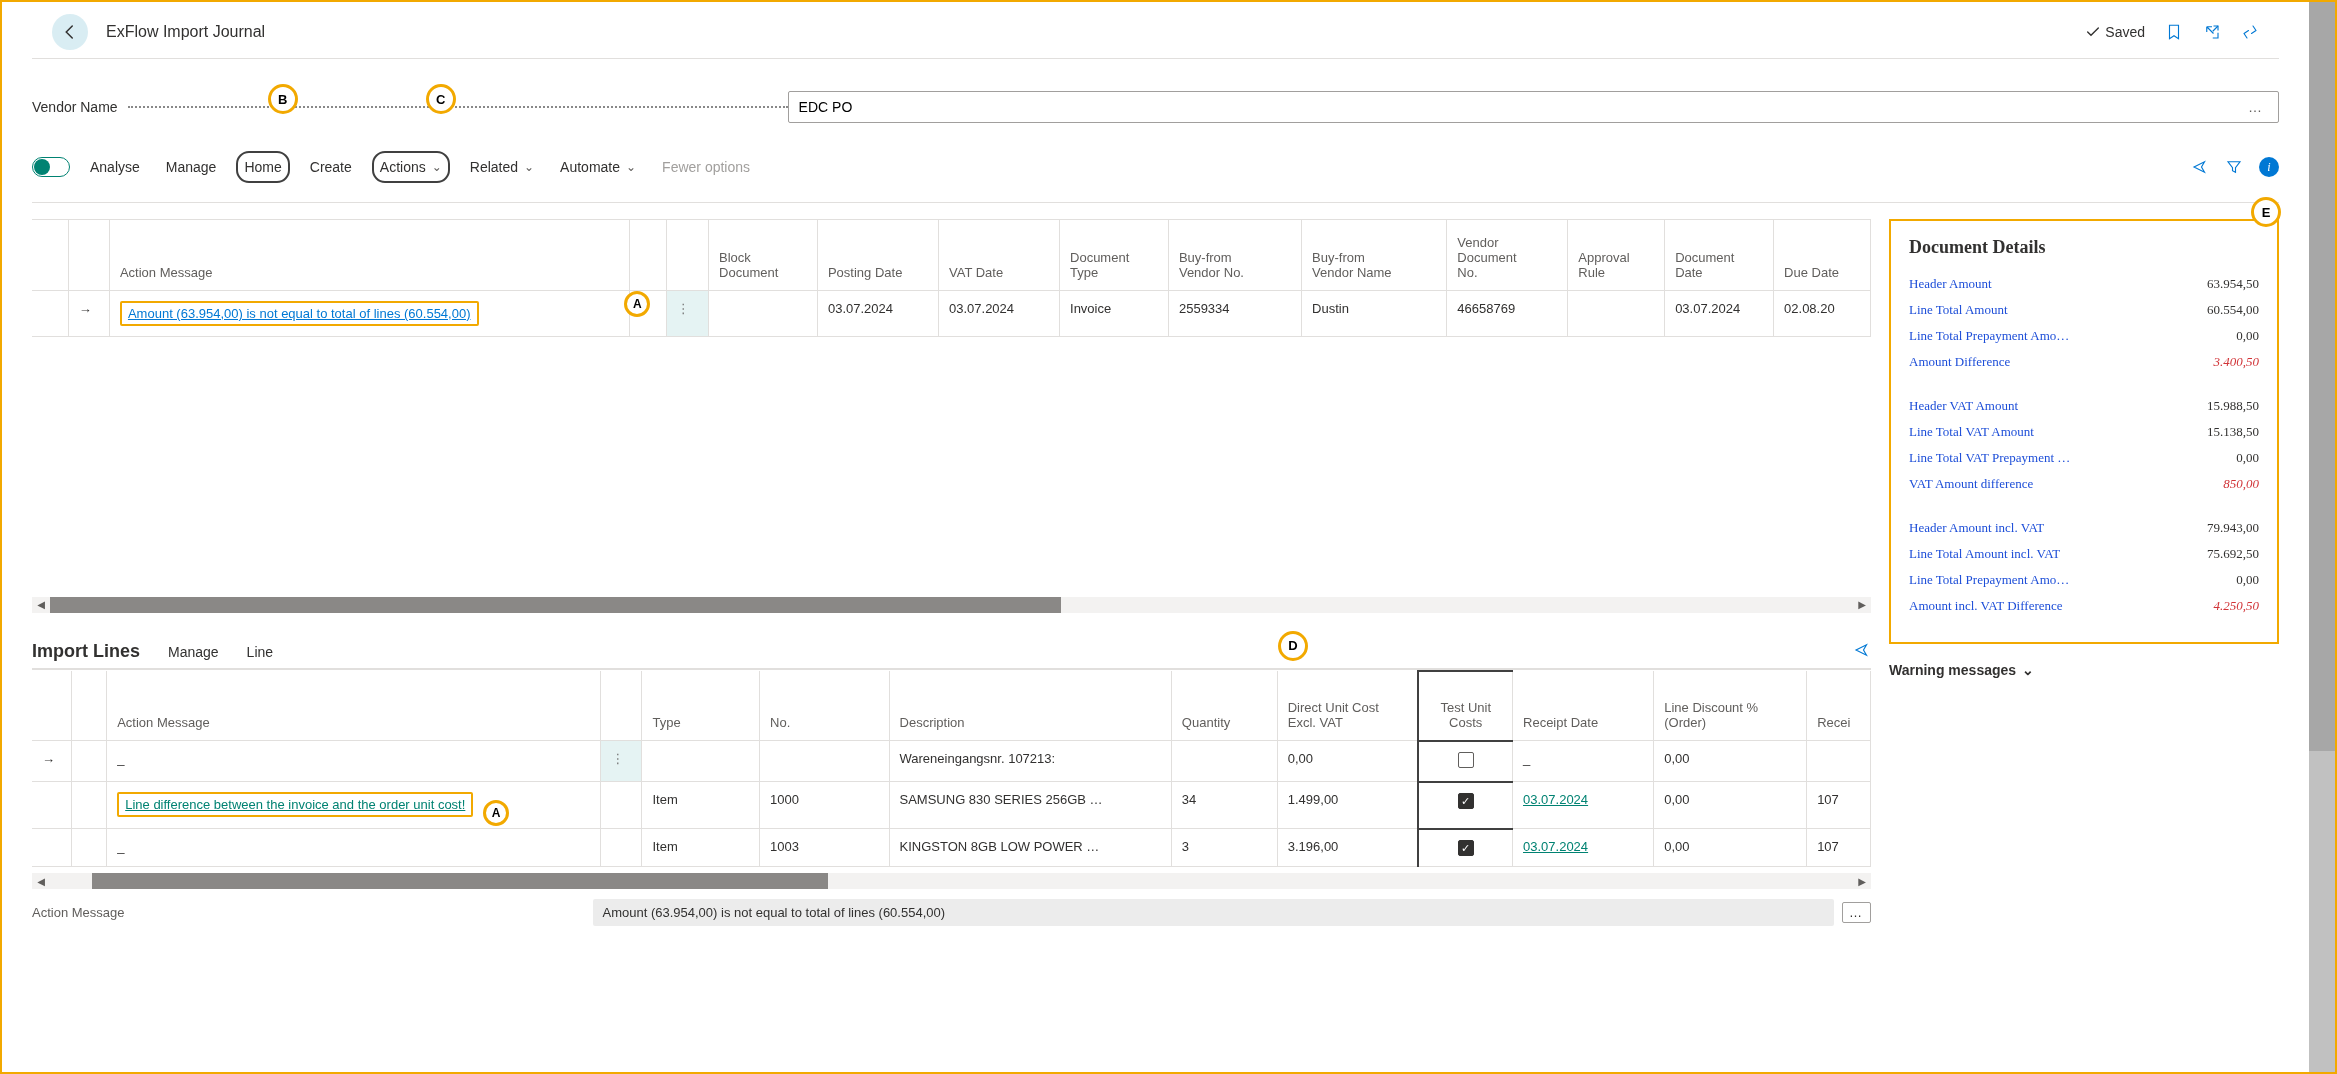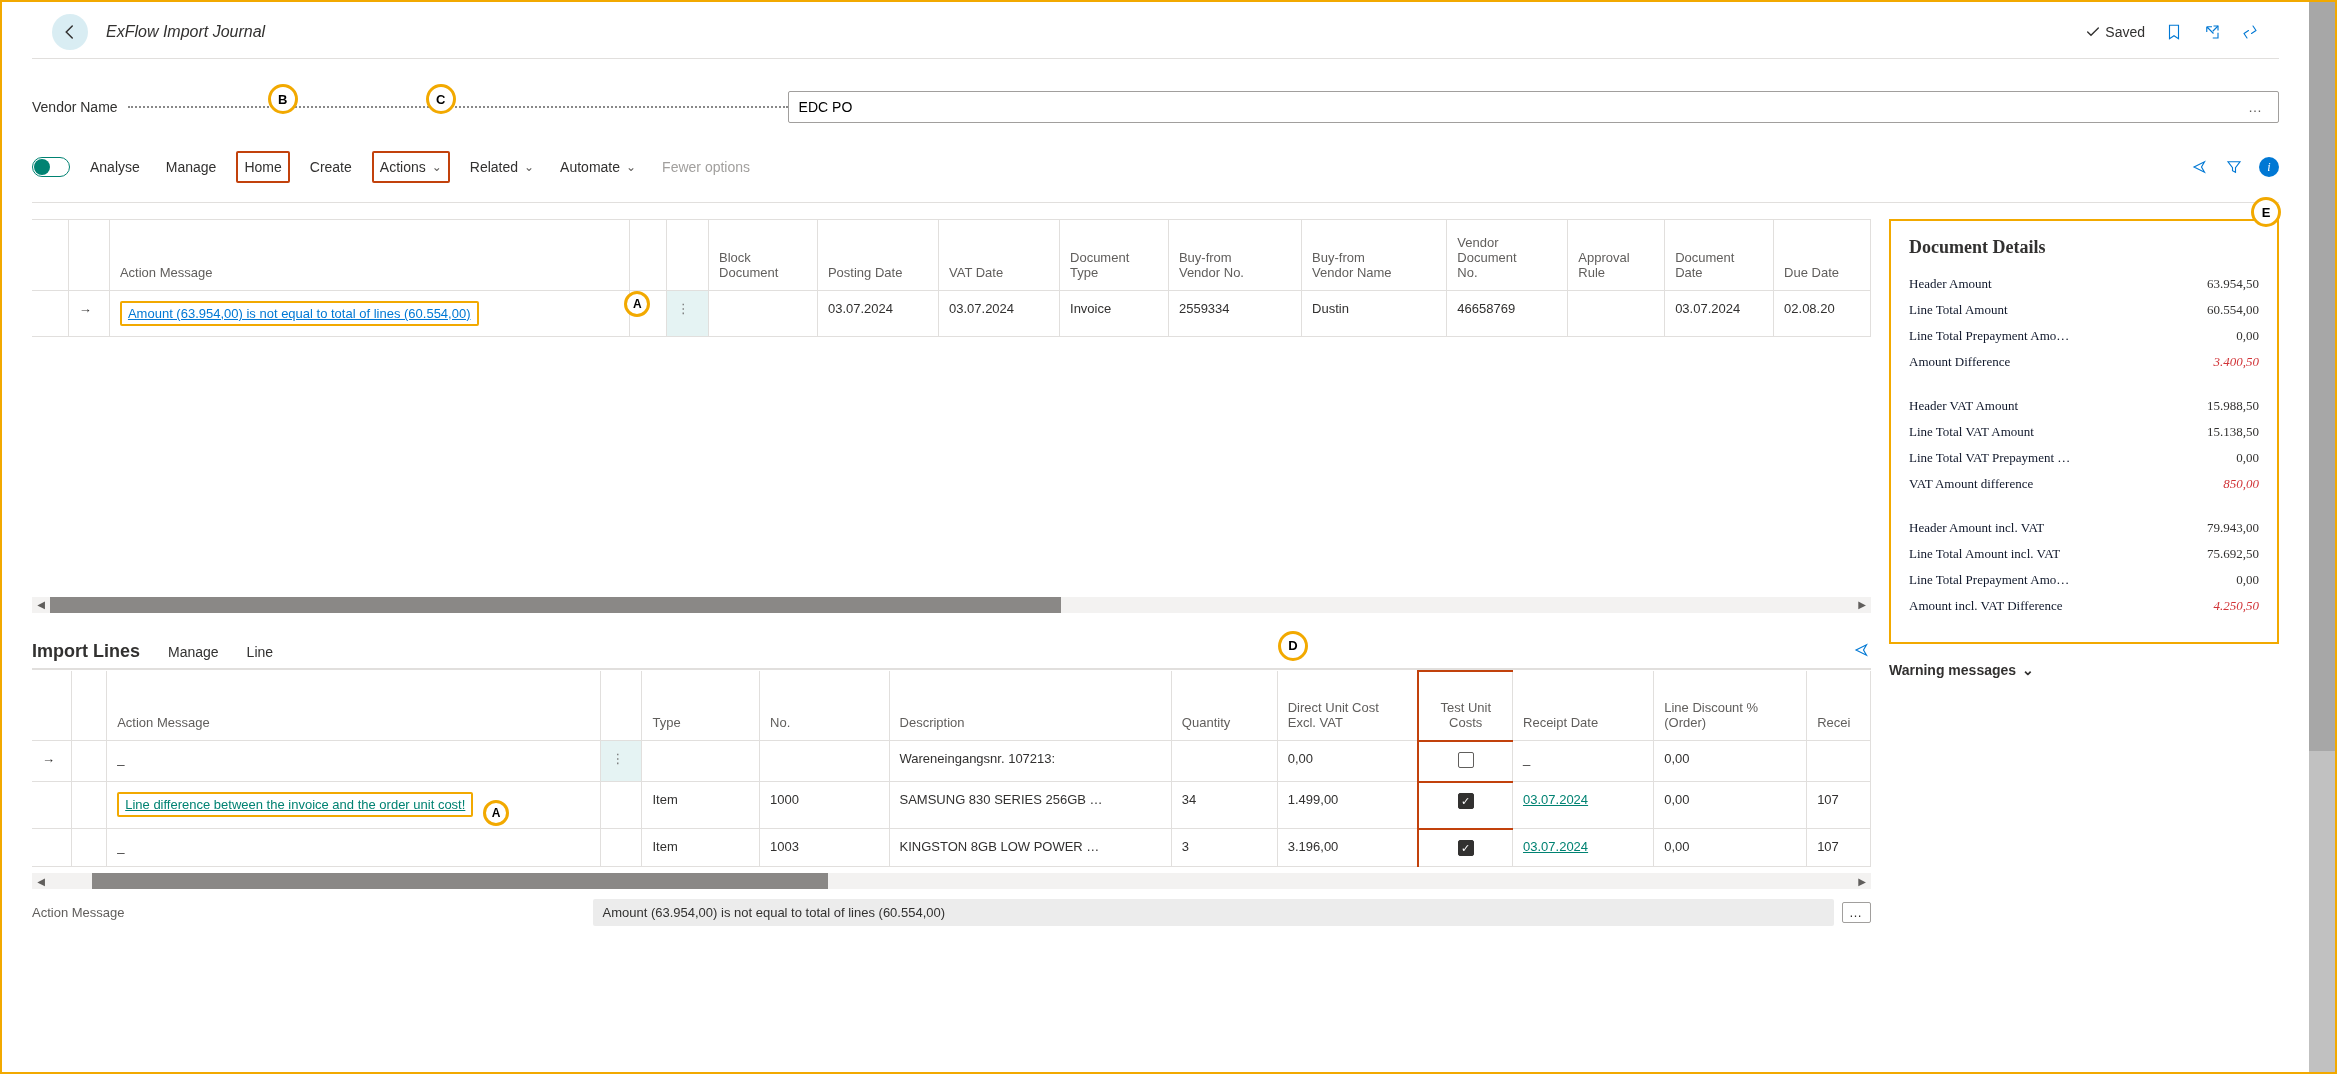--- a/index.html
+++ b/index.html
@@ -39,21 +39,21 @@
   .title-row {
     display: flex;
     align-items: center;
     padding: 8px 20px;
     gap: 16px;
     justify-content: space-between;
     border-bottom: 1px solid #e1dfdd;
     margin: 0 30px;
     margin-top: 4px;
   }
-  .title-left { display:flex; align-items:center; gap:18px;font-style:italic;}
+  .title-left { display:flex; align-items:center; gap:18px;}
   .back-circle {
     width: 36px; height:36px; border-radius:50%;
     background:#d9edf3; display:flex; align-items:center; justify-content:center;
     cursor:pointer;
   }
   .page-title { font-size: 16px; color:#323130; }
   .title-right { display:flex; gap:20px; align-items:center; }
   .saved { display:flex; align-items:center; gap:4px; color:#323130; }
   .icon-btn { cursor:pointer; display:inline-flex; }
 
@@ -111,21 +111,21 @@
     position:absolute;
     width:30px;height:30px;border:3px solid #f2a900;border-radius:50%;
     background:#fff;
     display:flex;align-items:center;justify-content:center;
     font-weight:bold;font-size:13px;color:#000;
     z-index:5;
   }
   .callout-ring.small{width:26px;height:26px;font-size:12px;}
   .ab-right { display:flex; gap:16px; align-items:center;}
   .info-circle{width:20px;height:20px;border-radius:50%;background:#0078d4;color:#fff;display:flex;align-items:center;justify-content:center;font-size:12px;font-style:italic;font-family:serif;}
-  .outline-orange{border:2px solid #c2410c;border-radius:2px;}
+  .outline-orange{border:2px solid #404040;border-radius:13px;}
 
   
   .split {
     display:flex;
     margin: 16px 30px 0 30px;
     gap:0;
     height: calc(100% - 240px);
   }
   .left-col{ flex:1; display:flex; flex-direction:column; min-width:0;}
   .right-panel{
@@ -184,21 +184,21 @@
   
   .factbox{
     border:2px solid #f2a900;
     padding:16px 18px 18px 18px;
     border-radius:0;
     position:relative;
     font-family:Liberation Serif, serif;
   }
   .fb-title{font-size:18px;font-weight:600;margin-bottom:18px;}
   .fb-row{display:flex;justify-content:space-between;margin-bottom:10px;font-size:13px;}
-  .fb-row .lbl{color:#0f172a;text-align:right;}
+  .fb-row .lbl{color:#1d4ed8;text-align:right;}
   .fb-row .val{color:#323130;}
   .fb-row .val.red{color:#d13438;font-style:italic;}
   .fb-gap{height:18px;}
   .warn-head{display:flex;align-items:center;gap:6px;font-weight:600;margin-top:18px;}
   .warn-body{
     border:1px solid #e1dfdd;border-radius:2px;
     margin-top:8px;padding:10px 12px 26px 12px;font-size:13px;
   }
   .warn-cols{display:flex;gap:90px;color:#605e5c;margin-bottom:16px;}
   .warn-empty{text-align:center;color:#8a8886;}

